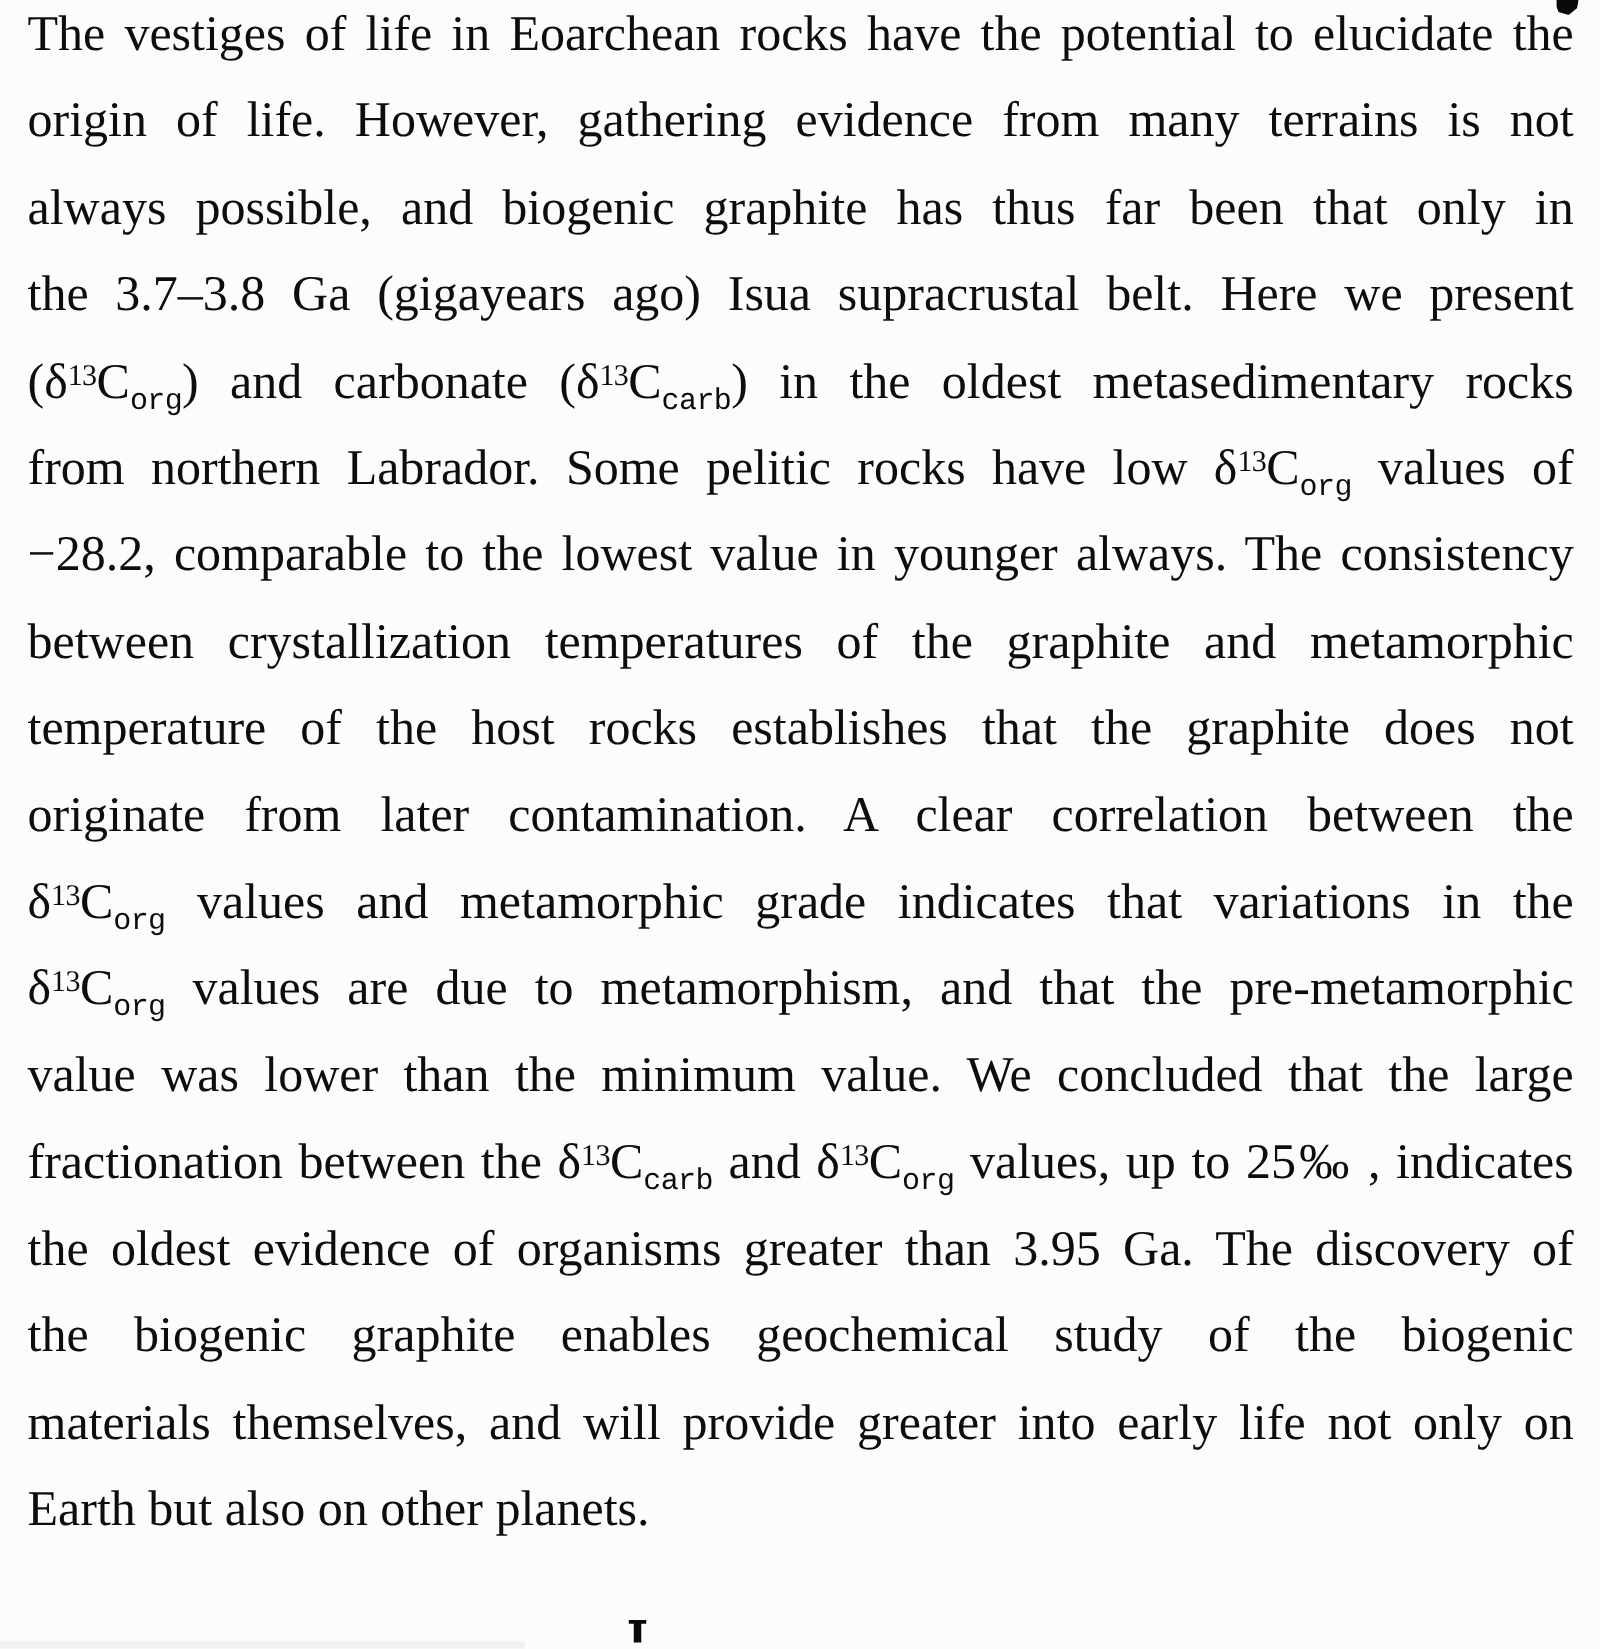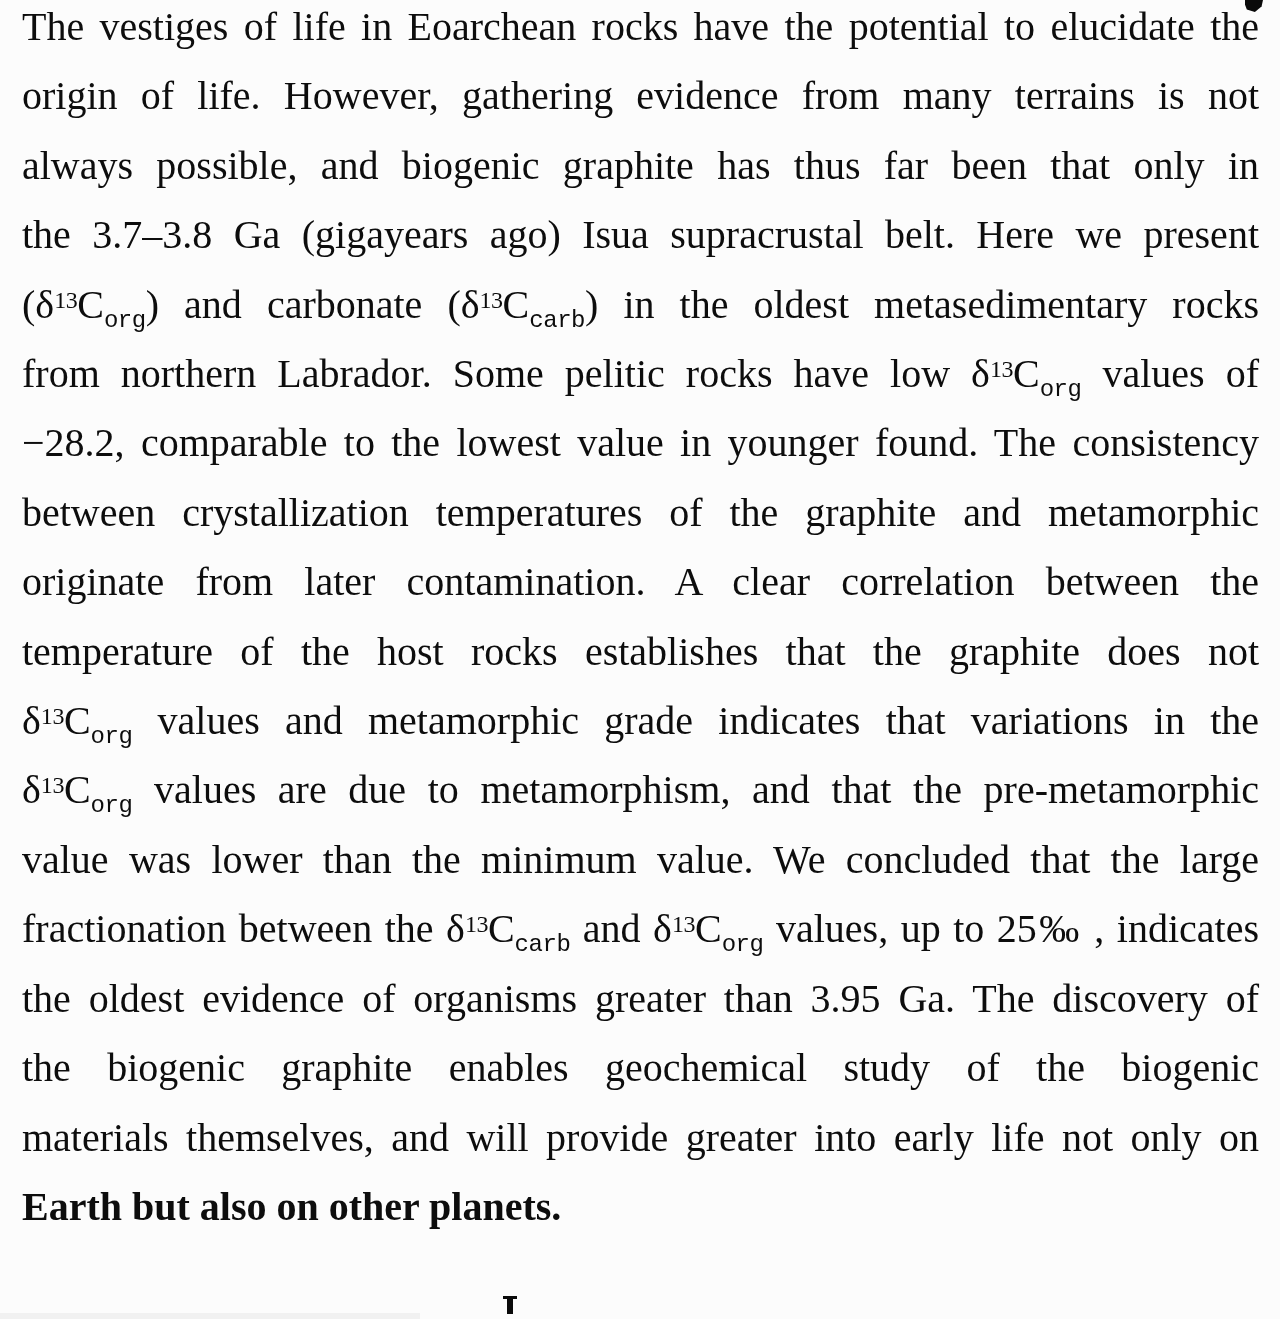--- a/index.html
+++ b/index.html
@@ -25,21 +25,20 @@
     font-size: 40px;
     line-height: 69.4px;
   }
   .line {
     text-align: justify;
     text-align-last: justify;
     white-space: normal;
   }
   .line.last {
     text-align-last: left;
-    font-weight: bold;
   }
   sup {
     font-size: 0.60em;
     line-height: 0;
     vertical-align: 0.42em;
     letter-spacing: -0.02em;
   }
   sub {
     font-size: 0.60em;
     line-height: 0;
@@ -86,24 +85,24 @@
 <body>
 
 <div class="page">
   <div>
       <div class="line">The vestiges of life in Eoarchean rocks have the potential to elucidate the</div>
       <div class="line">origin of life. However, gathering evidence from many terrains is not</div>
       <div class="line">always possible, and biogenic graphite has thus far been that only in</div>
       <div class="line">the 3.7–3.8 Ga (gigayears ago) Isua supracrustal belt. Here we present</div>
       <div class="line">(δ<sup>13</sup>C<sub>org</sub>) and carbonate (δ<sup>13</sup>C<sub>carb</sub>) in the oldest metasedimentary rocks</div>
       <div class="line">from northern Labrador. Some pelitic rocks have low δ<sup>13</sup>C<sub>org</sub> values of</div>
-      <div class="line">−28.2, comparable to the lowest value in younger found. The consistency</div>
+      <div class="line">−28.2, comparable to the lowest value in younger always. The consistency</div>
       <div class="line">between crystallization temperatures of the graphite and metamorphic</div>
+      <div class="line">temperature of the host rocks establishes that the graphite does not</div>
       <div class="line">originate from later contamination. A clear correlation between the</div>
-      <div class="line">temperature of the host rocks establishes that the graphite does not</div>
       <div class="line">δ<sup>13</sup>C<sub>org</sub> values and metamorphic grade indicates that variations in the</div>
       <div class="line">δ<sup>13</sup>C<sub>org</sub> values are due to metamorphism, and that the pre-metamorphic</div>
       <div class="line">value was lower than the minimum value. We concluded that the large</div>
       <div class="line">fractionation between the δ<sup>13</sup>C<sub>carb</sub> and δ<sup>13</sup>C<sub>org</sub> values, up to 25‰ , indicates</div>
       <div class="line">the oldest evidence of organisms greater than 3.95 Ga. The discovery of</div>
       <div class="line">the biogenic graphite enables geochemical study of the biogenic</div>
       <div class="line">materials themselves, and will provide greater into early life not only on</div>
       <div class="line last">Earth but also on other planets.</div>
     </div>
 </div>

